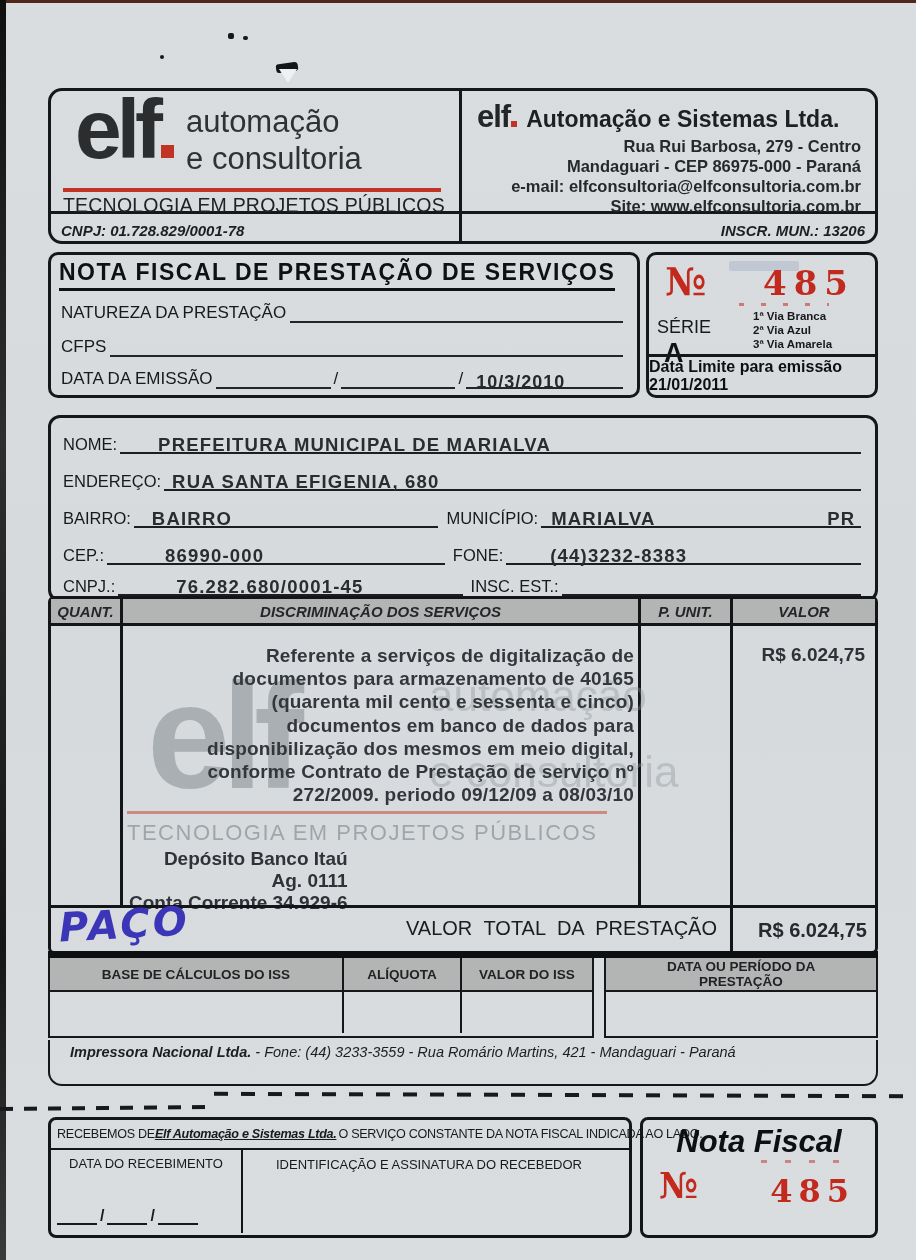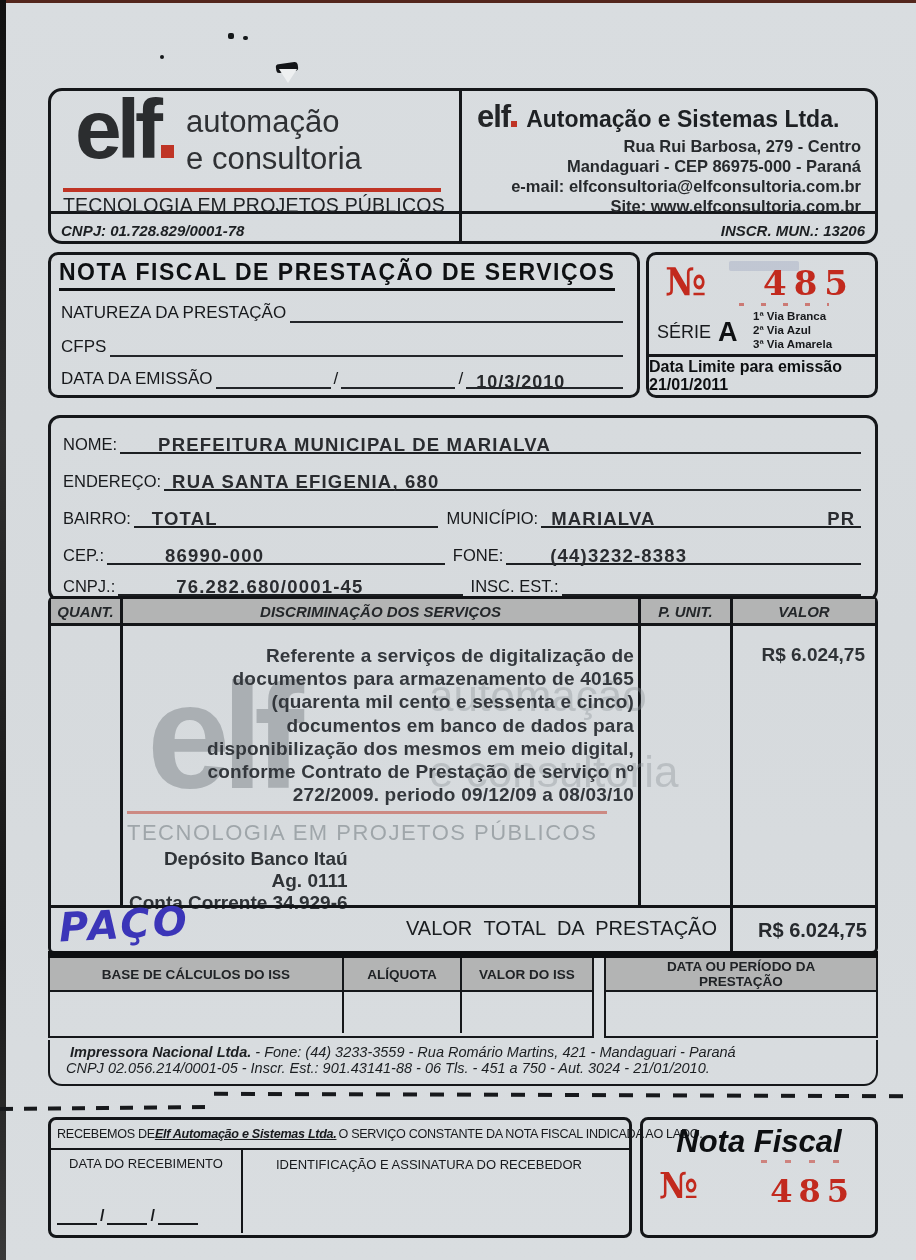--- a/index.html
+++ b/index.html
@@ -42,21 +42,21 @@
   .nf-row .lbl{white-space:nowrap;margin-right:4px;}
   .fline{flex:1;border-bottom:2px solid #23262a;height:18px;position:relative;}
   .slash{margin:0 3px;}
   .emissao-val{position:absolute;left:10px;bottom:-6px;font-weight:bold;font-size:18px;color:#26282b;letter-spacing:1px;}
 
   
   .num{position:absolute;left:646px;top:252px;width:232px;height:146px;border:3px solid #15171a;border-radius:10px;}
   .num-no{position:absolute;left:16px;top:4px;font-family:"DejaVu Serif",serif;font-size:38px;font-weight:bold;color:#c22a1e;}
   .num-val{position:absolute;right:20px;top:8px;font-family:"DejaVu Serif",serif;font-size:34px;font-weight:bold;color:#c22a1e;letter-spacing:7px;}
   .num-dots{position:absolute;left:90px;top:48px;width:90px;height:3px;background:repeating-linear-gradient(90deg,#c22a1e 0 5px,transparent 5px 22px);opacity:.55;}
-  .serie{position:absolute;left:8px;top:62px;font-size:18px;color:#17191c;display:flex;align-items:center;}
+  .serie{position:absolute;left:8px;top:62px;font-size:18px;color:#17191c;display:flex;align-items:flex-start;flex-direction:column;}
   .serie b{font-size:27px;margin-left:7px;color:#0f1113;}
   .vias{position:absolute;left:104px;top:54px;font-size:11.5px;font-weight:bold;line-height:14px;color:#17191c;}
   .num-div{position:absolute;left:0;right:0;top:99px;height:3px;background:#15171a;}
   .limite{position:absolute;left:0;right:0;top:103px;text-align:left;font-weight:bold;font-size:16px;color:#0d0f11;line-height:18px;}
 
   
   .cust{position:absolute;left:48px;top:415px;width:830px;height:187px;border:3px solid #15171a;border-radius:12px;font-size:16.5px;}
   .crow{position:absolute;left:12px;right:14px;display:flex;align-items:flex-end;}
   .crow .lbl{white-space:nowrap;margin-right:3px;}
   .cline{flex:1;border-bottom:2.5px solid #1c1f22;height:20px;position:relative;}
@@ -210,21 +210,21 @@
     </div>
     <div class="crow" style="top:53px;">
       <span class="lbl">ENDEREÇO:</span>
       <span class="cline">
         <span class="cval" style="left:8px;">RUA SANTA EFIGENIA, 680</span>
       </span>
     </div>
     <div class="crow" style="top:90px;">
       <span class="lbl">BAIRRO:</span>
       <span class="cline" style="flex:1;">
-        <span class="cval" style="left:18px;">TOTAL</span>
+        <span class="cval" style="left:18px;">BAIRRO</span>
       </span>
       <span class="lbl" style="margin-left:8px;">MUNICÍPIO:</span>
       <span class="cline" style="flex:1.05;">
         <span class="cval" style="left:10px;">MARIALVA</span>
         <span class="cval-r">PR</span>
       </span>
     </div>
     <div class="crow" style="top:127px;">
       <span class="lbl">CEP.:</span>
       <span class="cline" style="flex:1;">
@@ -292,21 +292,20 @@
       <div class="iss-bd" style="left:409.5px;"></div>
     </div>
   </div>
   <div class="iss-right">
     <div class="iss-rhead">DATA OU PERÍODO DA
 PRESTAÇÃO</div>
   </div>
 
   <div class="pfoot">
     <div class="pf1"><b>Impressora Nacional Ltda.</b><span> - Fone: (44) 3233-3559 - Rua Romário Martins, 421 - Mandaguari - Paraná</span></div>
-    <div class="pf2">CNPJ 02.056.214/0001-05 - Inscr. Est.: 901.43141-88 - 06 Tls. - 451 a 750 - Aut. 3024 - 21/01/2010.</div>
   </div>
 
   <div class="dash1"></div>
   <div class="dash2"></div>
 
   <div class="stub-l">
     <div class="stub-strip">
       <span>RECEBEMOS DE </span>
       <span class="stub-co">Elf Automação e Sistemas Ltda.</span>
       <span>O SERVIÇO CONSTANTE DA NOTA FISCAL INDICADA AO LADO.</span>

